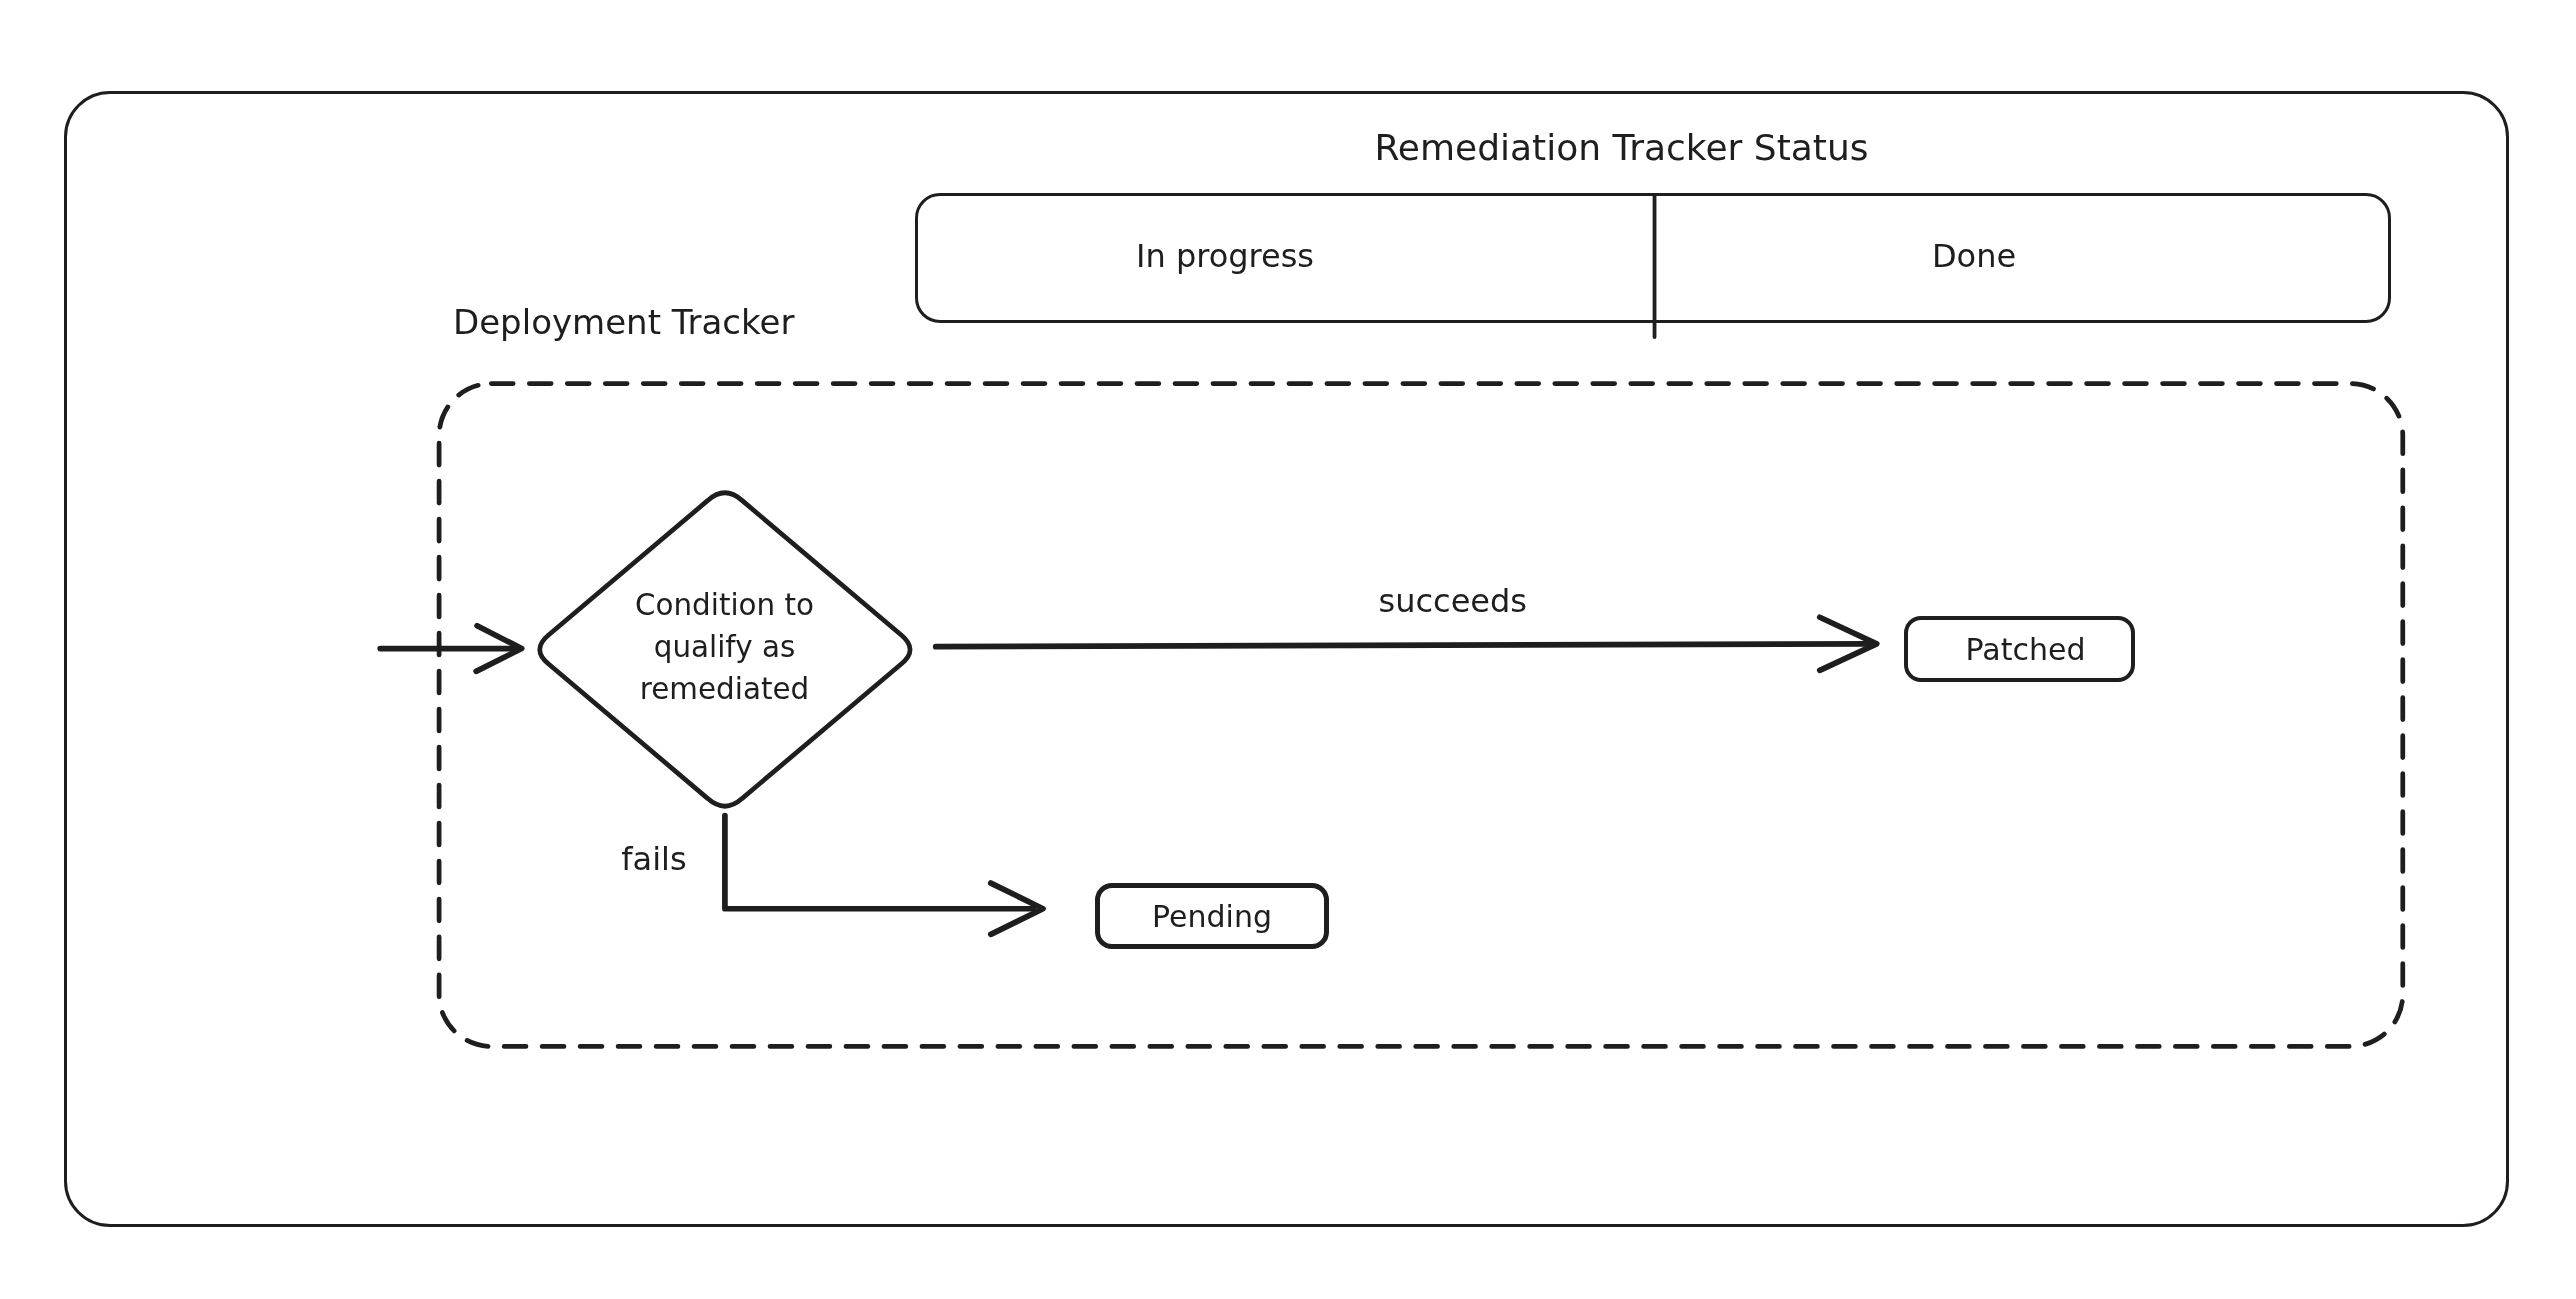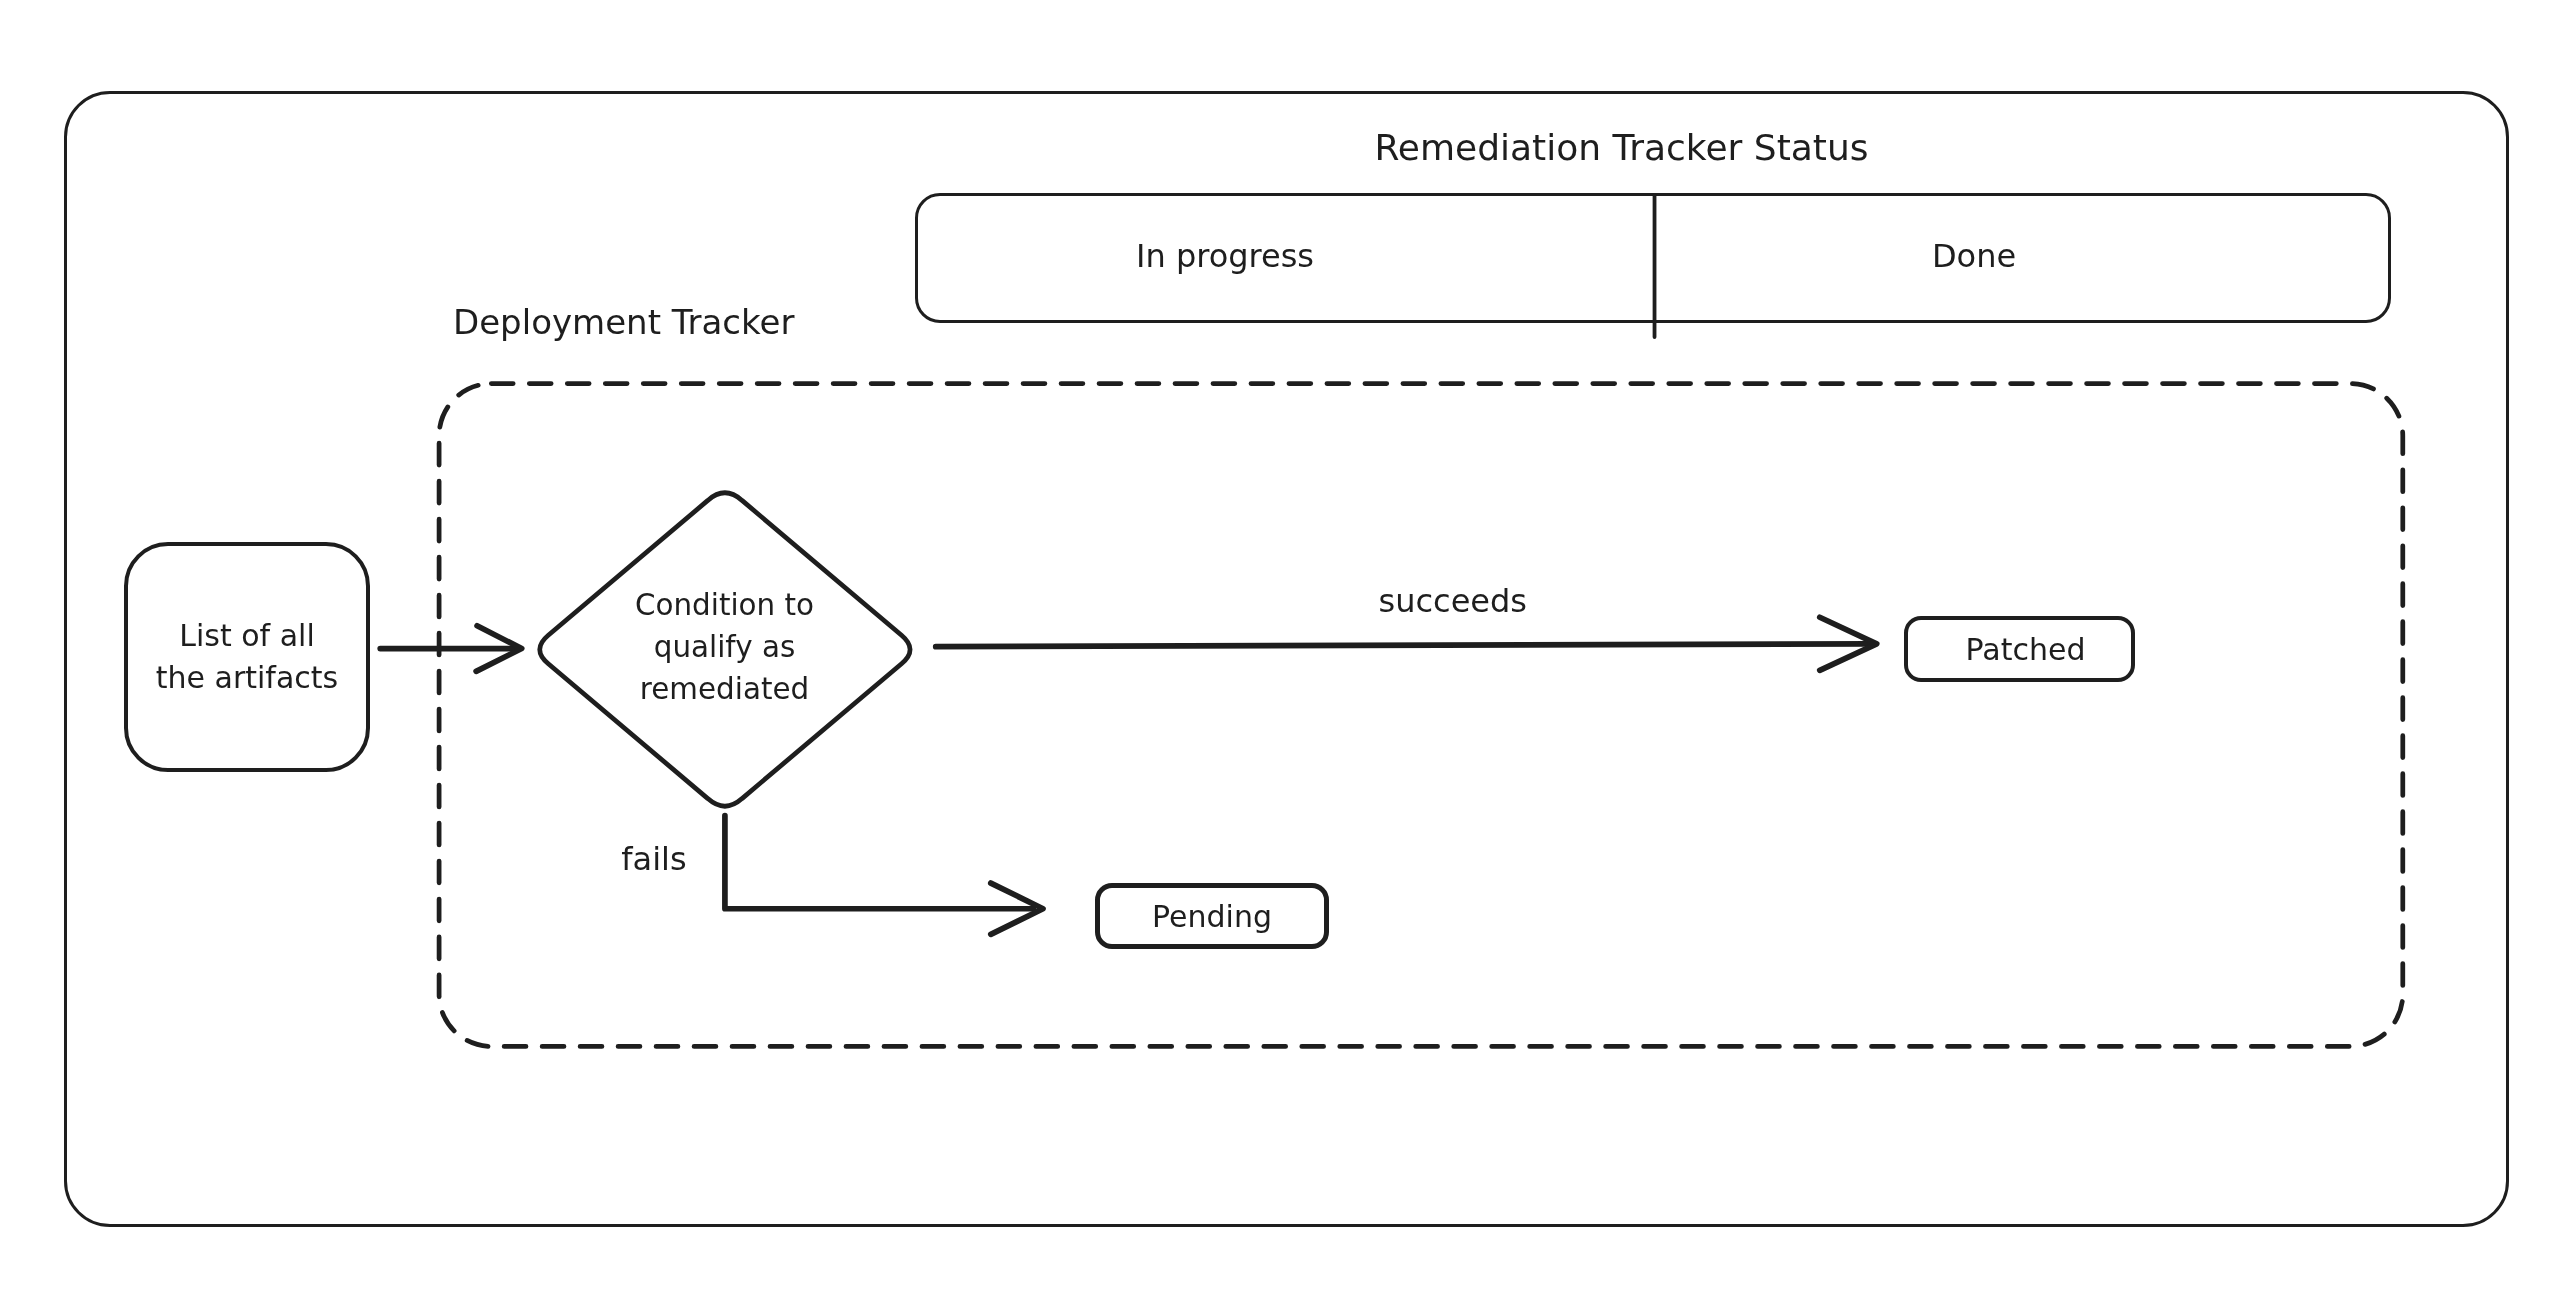--- a/index.html
+++ b/index.html
@@ -111,24 +111,20 @@
       <path class="stroke" stroke-width="6" d="M 985 681 L 1970 678"></path>
       <path class="stroke" stroke-width="6" d="M 1916 650 L 1976 678 L 1916 706"></path>
     </g>
 
     <g>
       <path class="stroke" stroke-width="6" d="M 763 859 L 763 957 L 1088 957"></path>
       <path class="stroke" stroke-width="6" d="M 1043 930 L 1098 957 L 1043 984"></path>
     </g>
   </svg>
 
-  <div class="shape artifacts-box">
-    <span>List of all</span>
-    <span>the artifacts</span>
-  </div>
 
   <div class="condition-text">
     <div>Condition to</div>
     <div>qualify as</div>
     <div>remediated</div>
   </div>
 
   <div class="text-label succeeds-label">succeeds</div>
   <div class="text-label fails-label">fails</div>
 

